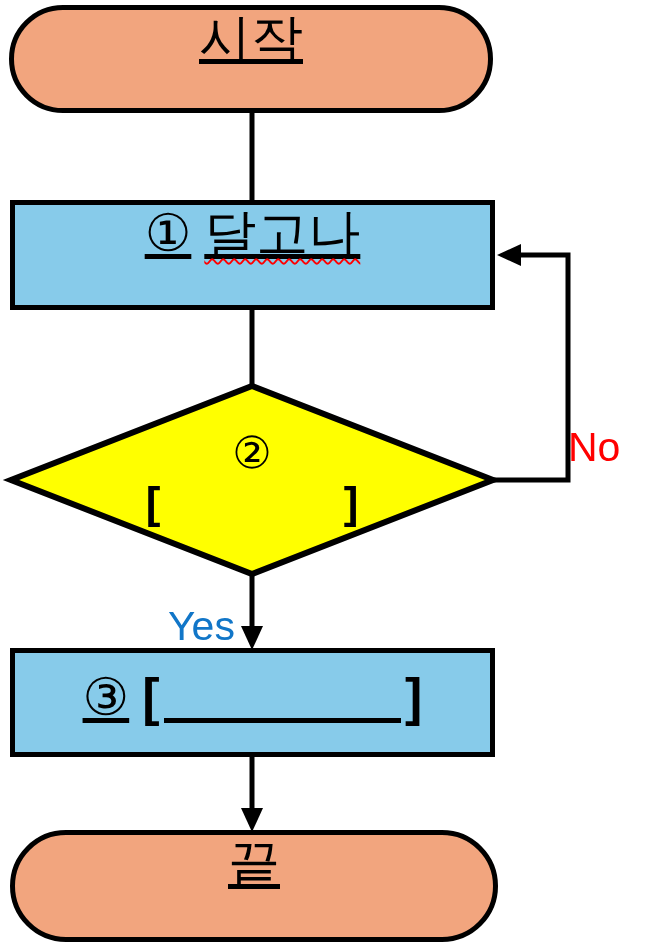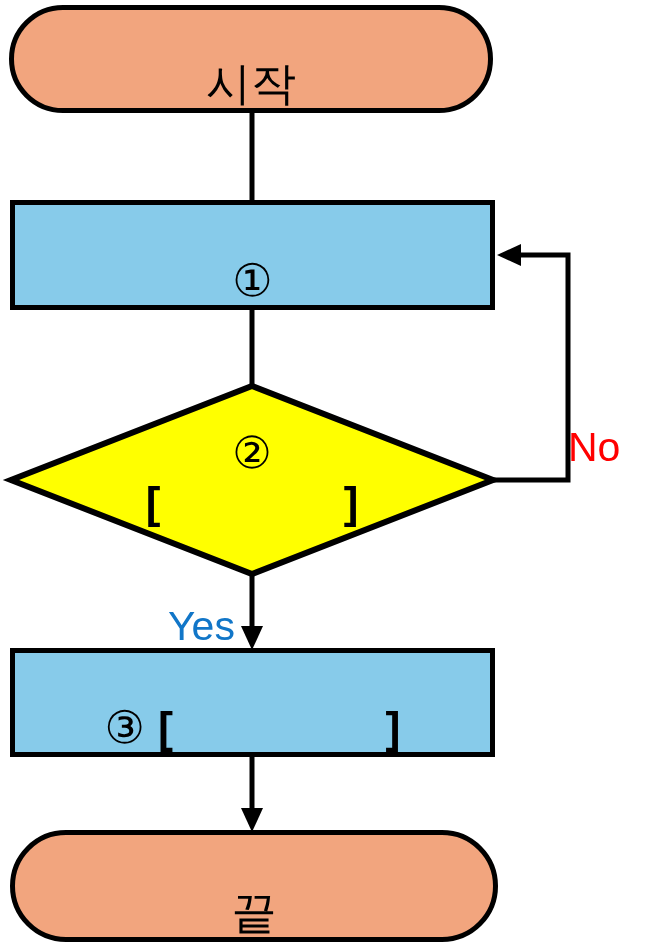--- a/index.html
+++ b/index.html
@@ -41,25 +41,26 @@
   .shape-decision {
     fill: var(--decision-fill);
     stroke: var(--outline);
     stroke-width: 6;
     stroke-linejoin: miter;
   }
   .node {
     position: absolute;
     border: 5px solid var(--outline);
     display: flex;
-    align-items: flex-end;
+    align-items: flex-start;
     justify-content: center;
-    font-size: 45px;
+    font-size: 52px;
     line-height: 1.1;
     white-space: nowrap;
+    text-decoration: underline;
   }
   .terminator {
     background: var(--terminator-fill);
     border-radius: 56px;
   }
   .process {
     background: var(--process-fill);
   }
   .process .row {
     display: flex;
@@ -124,20 +125,21 @@
     <polygon class="arrow" points="252,832 241,808 263,808"></polygon>
   </svg>
 
   <div class="node terminator" style="left:9px; top:5px; width:484px; height:108px;">
     <span>시작</span>
   </div>
 
   <div class="node process" style="left:10px; top:200px; width:485px; height:110px;">
     <div class="row">
       <span>①</span>
+      <span class="squiggle">달고나</span>
     </div>
   </div>
 
   <div class="decision-label">
     <div class="line">②</div>
     <div class="line bracket-blank">[&nbsp;&nbsp;&nbsp;&nbsp;&nbsp;&nbsp;&nbsp;&nbsp;&nbsp;&nbsp;&nbsp;&nbsp;&nbsp;&nbsp;&nbsp;]</div>
   </div>
 
   <div class="branch-label no-label">No</div>
   <div class="branch-label yes-label">Yes</div>

